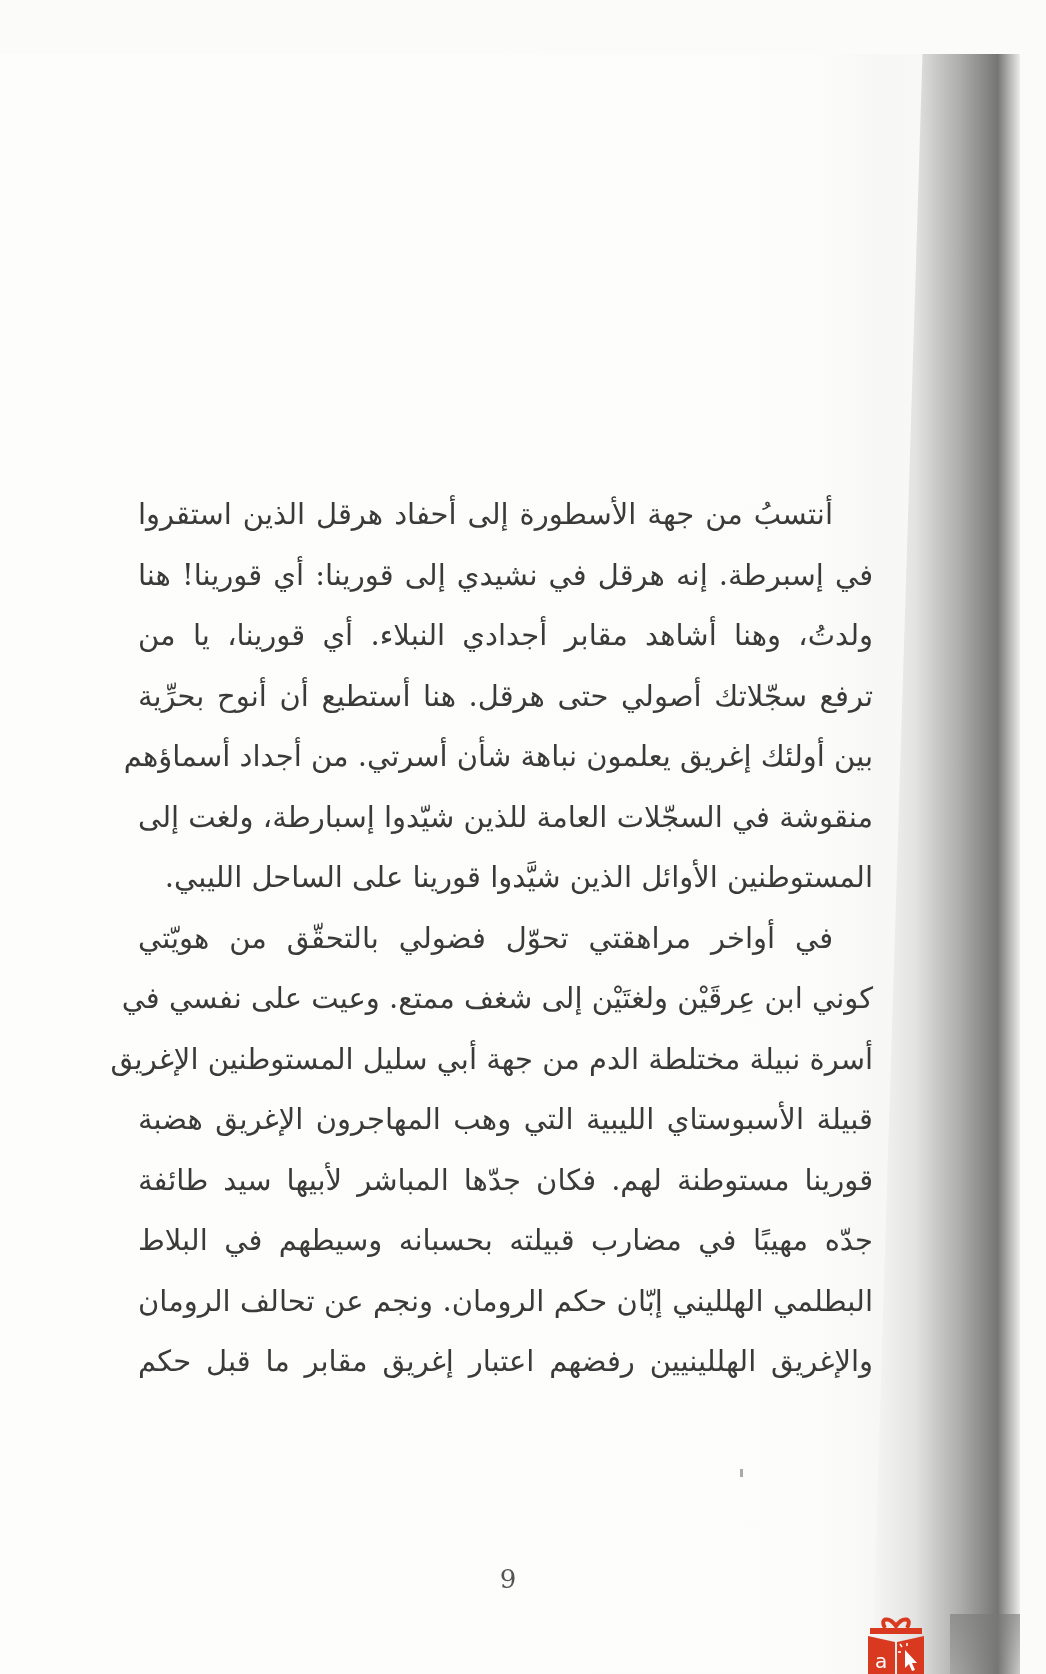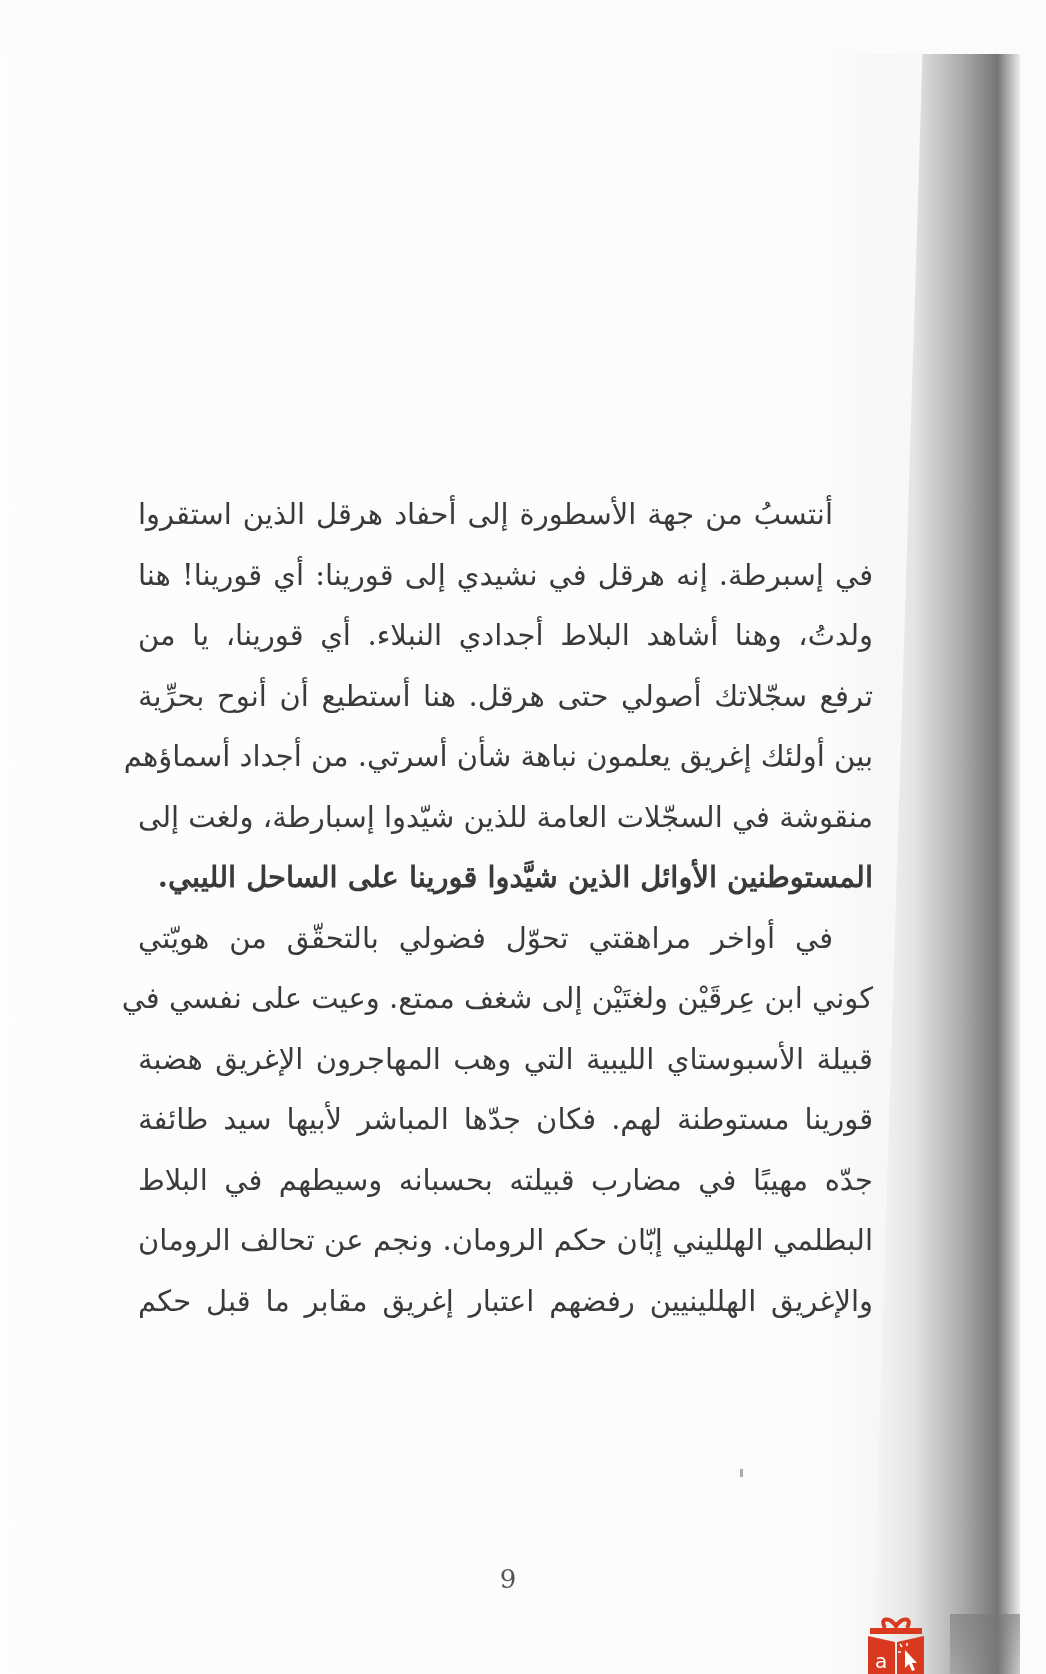--- a/index.html
+++ b/index.html
@@ -57,21 +57,20 @@
     }
     .line {
       display: block;
       white-space: nowrap;
       text-align: justify;
       text-align-last: justify;
       height: 60.5px;
     }
     .line.last {
       text-align-last: right;
-      font-weight: bold;
     }
     .line.indent {
       padding-right: 40px;
     }
     .page-number {
       position: absolute;
       left: 0;
       width: 1046px;
       top: 1510px;
       text-align: center;
@@ -121,28 +120,29 @@
   </style>
 </head>
 <body>
 
 <div class="page">
 
   <div class="text-block">
 
     <span class="line indent">أنتسبُ من جهة الأسطورة إلى أحفاد هرقل الذين استقروا</span>
     <span class="line">في إسبرطة. إنه هرقل في نشيدي إلى قورينا: أي قورينا! هنا</span>
-    <span class="line">ولدتُ، وهنا أشاهد البلاط أجدادي النبلاء. أي قورينا، يا من</span>
+    <span class="line">ولدتُ، وهنا أشاهد مقابر أجدادي النبلاء. أي قورينا، يا من</span>
     <span class="line">ترفع سجّلاتك أصولي حتى هرقل. هنا أستطيع أن أنوح بحرِّية</span>
     <span class="line">بين أولئك إغريق يعلمون نباهة شأن أسرتي. من أجداد أسماؤهم</span>
     <span class="line">منقوشة في السجّلات العامة للذين شيّدوا إسبارطة، ولغت إلى</span>
     <span class="line last">المستوطنين الأوائل الذين شيَّدوا قورينا على الساحل الليبي.</span>
 
     <span class="line indent">في أواخر مراهقتي تحوّل فضولي بالتحقّق من هويّتي</span>
     <span class="line">كوني ابن عِرقَيْن ولغتَيْن إلى شغف ممتع. وعيت على نفسي في</span>
+    <span class="line">أسرة نبيلة مختلطة الدم من جهة أبي سليل المستوطنين الإغريق</span>
     <span class="line">قبيلة الأسبوستاي الليبية التي وهب المهاجرون الإغريق هضبة</span>
     <span class="line">قورينا مستوطنة لهم. فكان جدّها المباشر لأبيها سيد طائفة</span>
     <span class="line">جدّه مهيبًا في مضارب قبيلته بحسبانه وسيطهم في البلاط</span>
     <span class="line">البطلمي الهلليني إبّان حكم الرومان. ونجم عن تحالف الرومان</span>
     <span class="line">والإغريق الهللينيين رفضهم اعتبار إغريق مقابر ما قبل حكم</span>
   </div>
 
   <div class="mark"></div>
 
   <div class="page-number">9</div>

